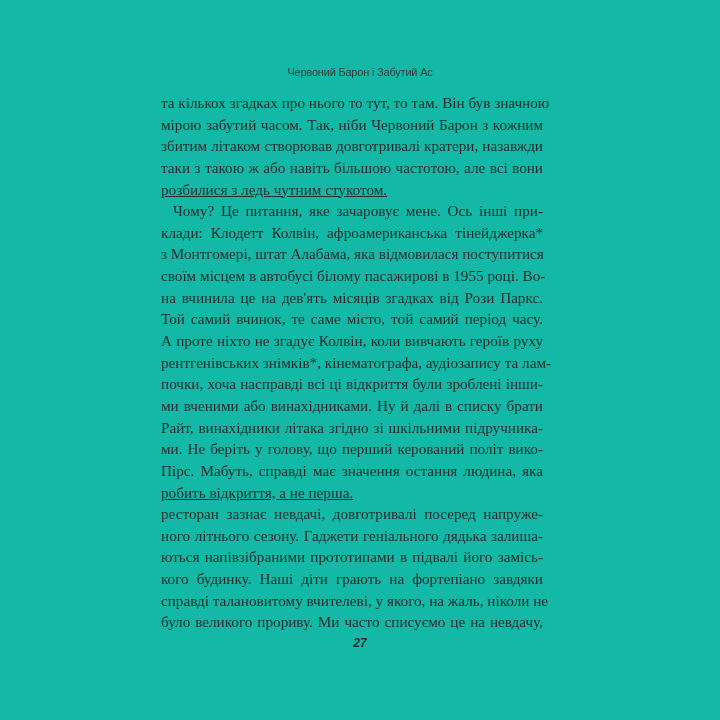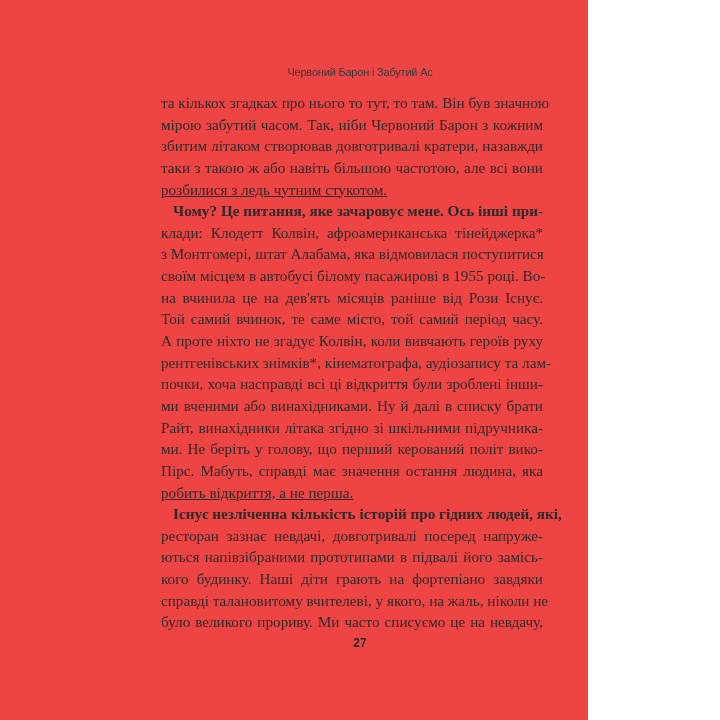--- a/index.html
+++ b/index.html
@@ -1,33 +1,33 @@
 <!DOCTYPE html>
 <html><head>
 <meta charset="utf-8">
 <style>
   html, body { margin: 0; padding: 0; background: #ffffff; }
   body { width: 720px; height: 720px; position: relative; overflow: hidden; }
-  .page { position: absolute; left: 0; top: 0; width: 588px; height: 720px; background: #ef4444; }
+  .page { position: absolute; left: 0; top: 0; width: 720px; height: 720px; background: #14b8a6; }
   .running-head {
     position: absolute; top: 66px; left: 0; width: 720px; text-align: center;
     font-family: "Liberation Sans", sans-serif; font-size: 11px; color: #3a3a3a;
     letter-spacing: -0.2px;
   }
   .body-text {
     position: absolute; top: 92px; left: 161px; width: 382px;
     font-family: "Liberation Serif", serif; font-size: 15.2px; line-height: 21.65px;
     color: #2b2b2b;
   }
   .line { display: block; white-space: nowrap; text-align: justify; text-align-last: justify; height: 21.65px; }
   .line.last { text-align-last: left; text-decoration: underline; }
-  .line.indent { padding-left: 12px; font-weight: bold; }
+  .line.indent { padding-left: 12px; }
   .page-number {
     position: absolute; top: 636px; left: 0; width: 720px; text-align: center;
-    font-family: "Liberation Sans", sans-serif; font-size: 12px; font-weight: bold; color: #2b2b2b;
+    font-family: "Liberation Sans", sans-serif; font-size: 12px; font-weight: bold; color: #2b2b2b; font-style: italic;
   }
 </style>
 </head>
 <body>
 
 <div class="page">
   <div class="running-head">Червоний Барон і Забутий Ас</div>
 
   <div class="body-text">
 
@@ -37,35 +37,35 @@
       <span class="line">збитим літаком створював довготривалі кратери, назавжди</span>
       <span class="line">таки з такою ж або навіть більшою частотою, але всі вони</span>
       <span class="line last">розбилися з ледь чутним стукотом.</span>
     </div>
 
     <div>
       <span class="line indent">Чому? Це питання, яке зачаровує мене. Ось інші при-</span>
       <span class="line">клади: Клодетт Колвін, афроамериканська тінейджерка*</span>
       <span class="line">з Монтгомері, штат Алабама, яка відмовилася поступитися</span>
       <span class="line">своїм місцем в автобусі білому пасажирові в 1955 році. Во-</span>
-      <span class="line">на вчинила це на дев'ять місяців раніше від Рози Існує.</span>
+      <span class="line">на вчинила це на дев'ять місяців згадках від Рози Паркс.</span>
       <span class="line">Той самий вчинок, те саме місто, той самий період часу.</span>
       <span class="line">А проте ніхто не згадує Колвін, коли вивчають героїв руху</span>
       <span class="line">рентгенівських знімків*, кінематографа, аудіозапису та лам-</span>
       <span class="line">почки, хоча насправді всі ці відкриття були зроблені інши-</span>
       <span class="line">ми вченими або винахідниками. Ну й далі в списку брати</span>
       <span class="line">Райт, винахідники літака згідно зі шкільними підручника-</span>
       <span class="line">ми. Не беріть у голову, що перший керований політ вико-</span>
       <span class="line">Пірс. Мабуть, справді має значення остання людина, яка</span>
       <span class="line last">робить відкриття, а не перша.</span>
     </div>
 
     <div>
-      <span class="line indent">Існує незліченна кількість історій про гідних людей, які,</span>
       <span class="line">ресторан зазнає невдачі, довготривалі посеред напруже-</span>
+      <span class="line">ного літнього сезону. Гаджети геніального дядька залиша-</span>
       <span class="line">ються напівзібраними прототипами в підвалі його замісь-</span>
       <span class="line">кого будинку. Наші діти грають на фортепіано завдяки</span>
       <span class="line">справді талановитому вчителеві, у якого, на жаль, ніколи не</span>
       <span class="line">було великого прориву. Ми часто списуємо це на невдачу,</span>
     </div>
   </div>
 
   <div class="page-number">27</div>
 </div>
 

